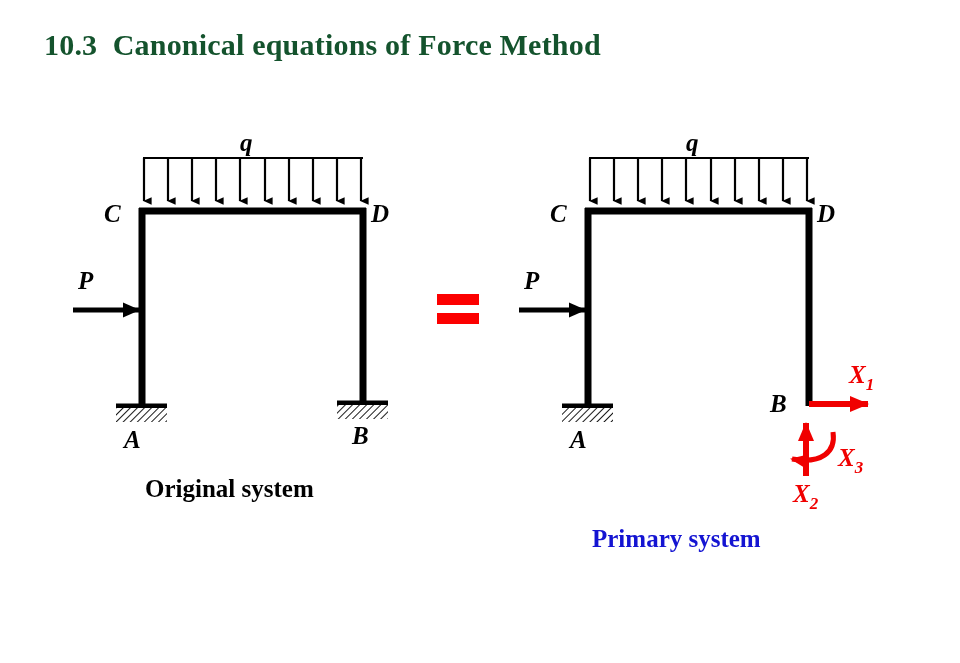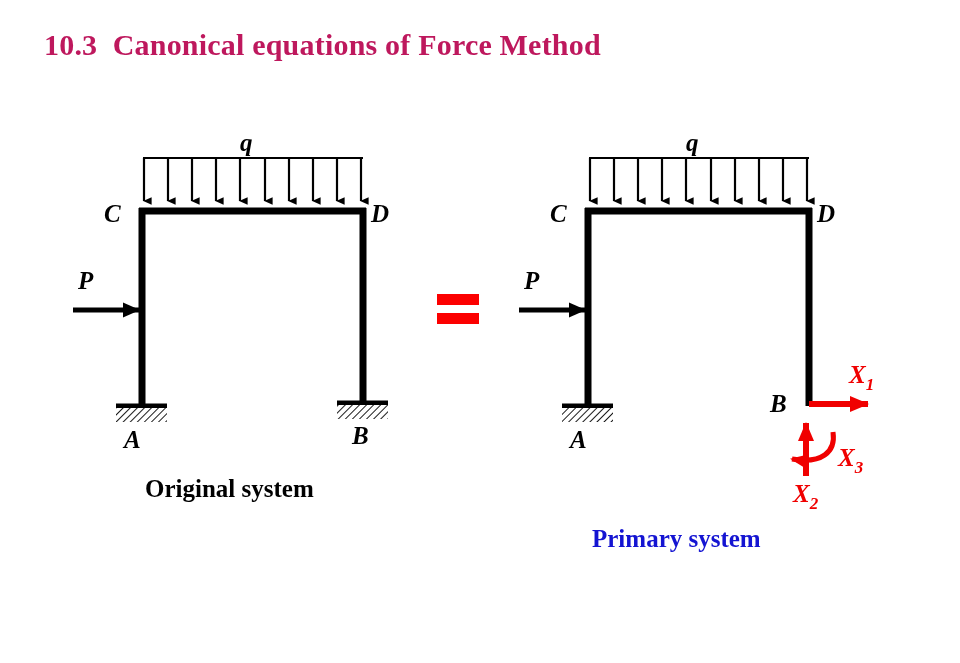--- a/index.html
+++ b/index.html
@@ -20,21 +20,21 @@
     width: 960px;
     height: 663px;
     background: #ffffff;
   }
   #slide-title {
     position: absolute;
     left: 44px;
     top: 28px;
     font-size: 30px;
     font-weight: bold;
-    color: #be185d;
+    color: #14532d;
     letter-spacing: 0.2px;
     white-space: pre;
   }
   svg#figure {
     position: absolute;
     left: 0;
     top: 0;
     width: 960px;
     height: 663px;
   }

